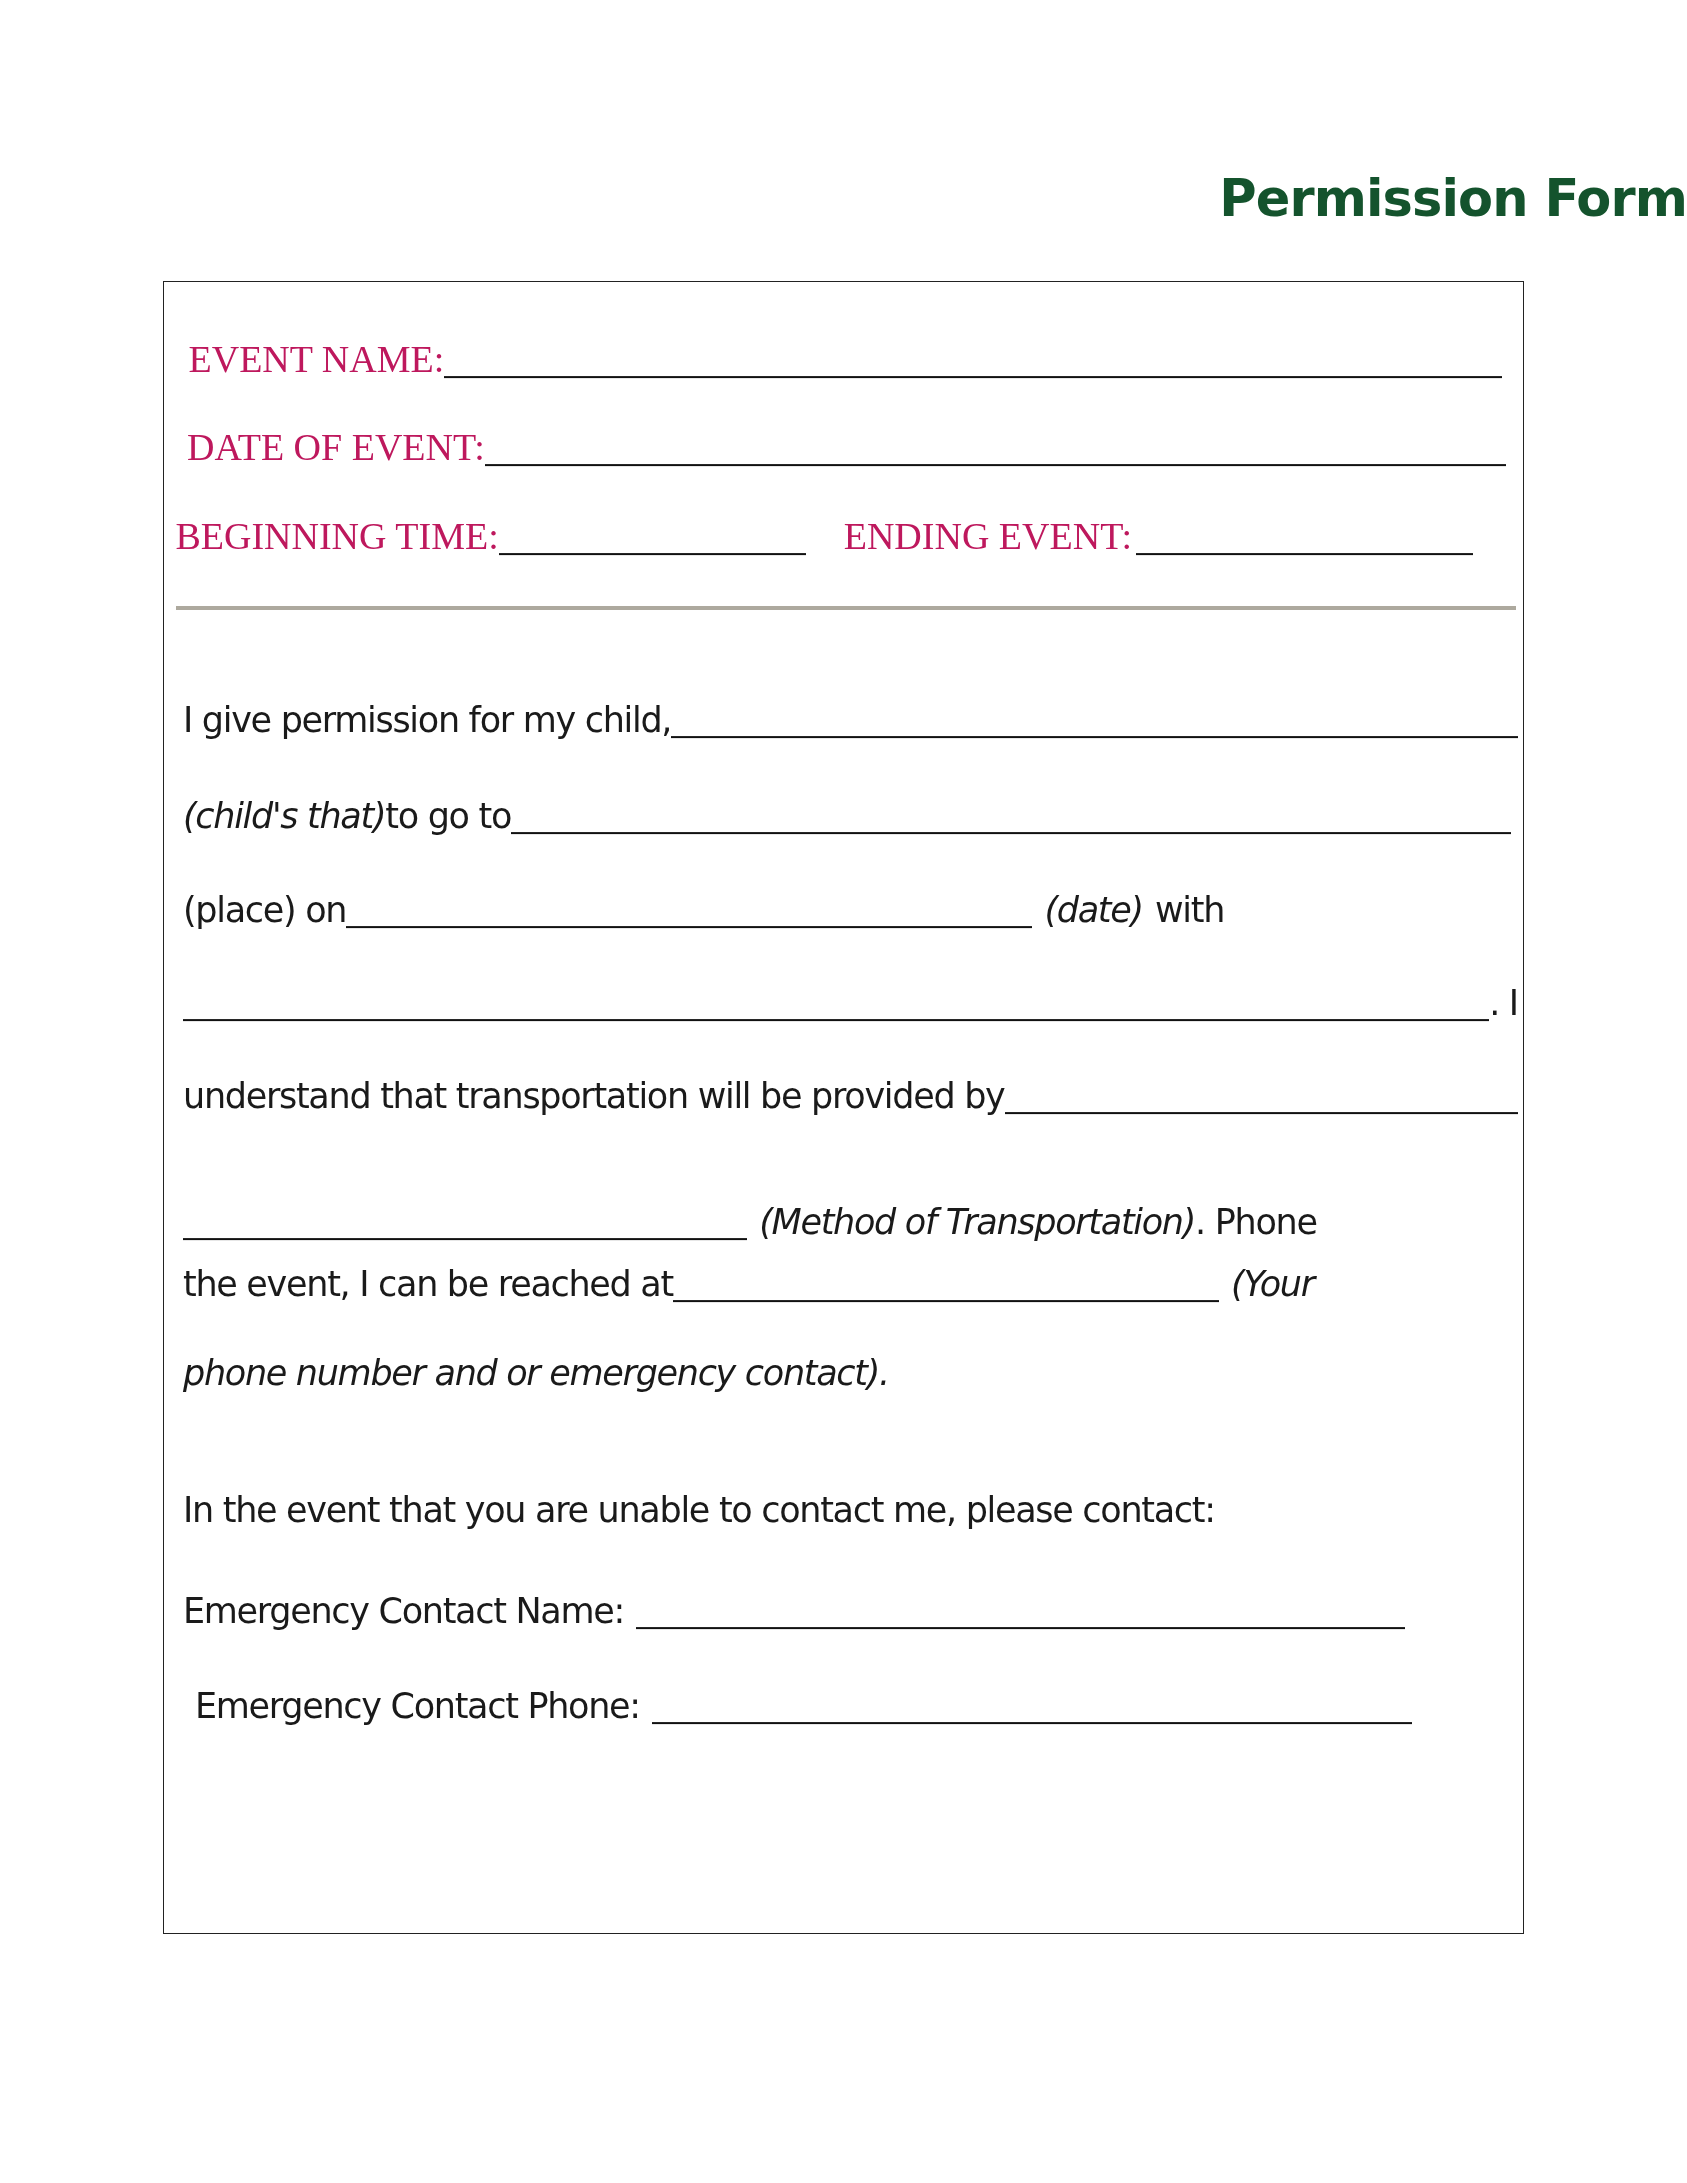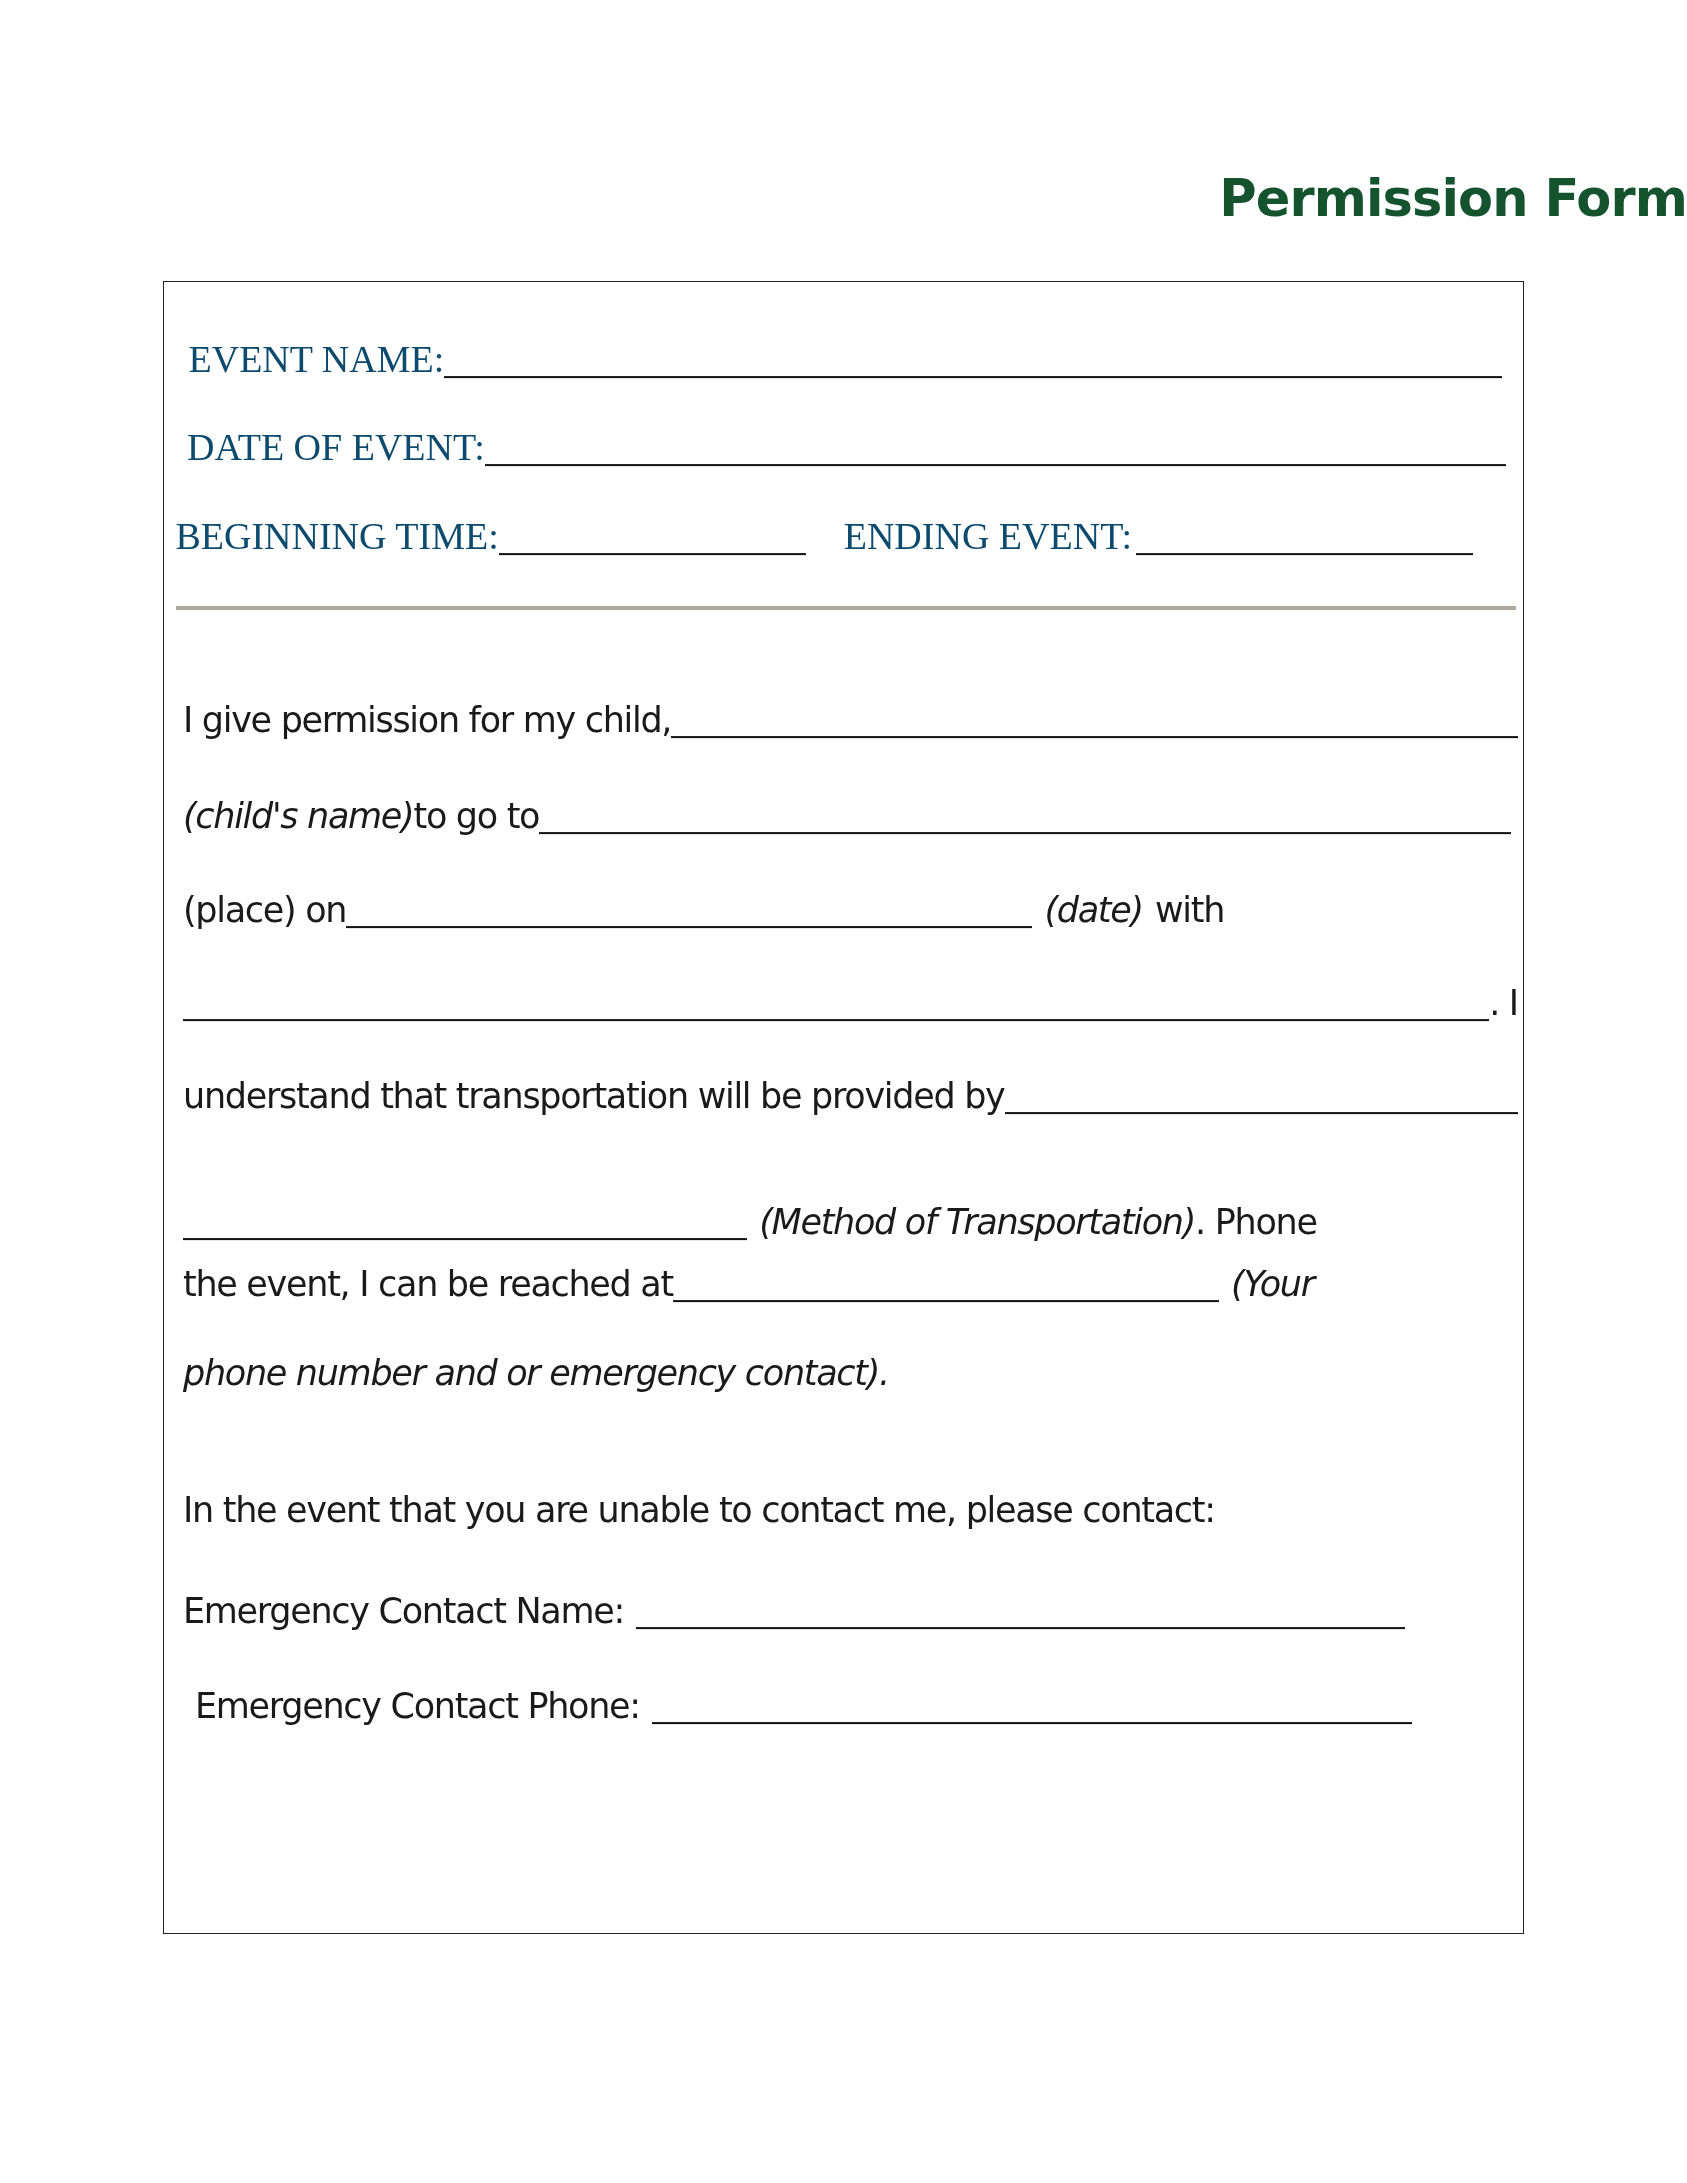--- a/index.html
+++ b/index.html
@@ -9,21 +9,21 @@
 
   .title { position:absolute; top:169px; left:0; width:100%; text-align:right;
            font-size:51px; font-weight:bold; letter-spacing:-0.9px; color:#14532d; }
 
   .box { position:absolute; left:163px; top:281px; width:1361px; height:1653px;
          box-sizing:border-box; border:1.7px solid #222; }
 
   
   .hrow { position:absolute; display:flex; align-items:baseline;
           font-family:"Liberation Serif", serif; font-size:38px; line-height:44px;
-          white-space:pre; color:#0c4a6e; }
+          white-space:pre; color:#be185d; }
   .hrow-1 { top:55px;  left:24.5px; right:21px; }
   .hrow-2 { top:143px; left:23px; right:17.5px; }
   .hrow-3 { top:232px; left:11.4px; right:17.5px; }
 
   .divider { position:absolute; top:324px; left:12.2px; right:7px; height:4.4px;
              background:#ada99e; }
 
   
   .bline { position:absolute; display:flex; align-items:baseline;
            font-size:35px; line-height:42px; letter-spacing:-1.3px; white-space:pre; }
@@ -89,21 +89,21 @@
     </div>
 
     <div class="divider"></div>
 
     <div class="bline b1">
       <span>I give permission for my child,</span>
       <span class="blank grow ml12"></span>
     </div>
 
     <div class="bline b2">
-      <span class="it">(child's name)</span>
+      <span class="it">(child's that)</span>
       <span class="ml12">to go to</span>
       <span class="blank grow ml12"></span>
     </div>
 
     <div class="bline b3">
       <span>(place) on</span>
       <span class="blank w785 ml12"></span>
       <span class="it ml14">(date)</span>
       <span class="ml14">with</span>
     </div>

